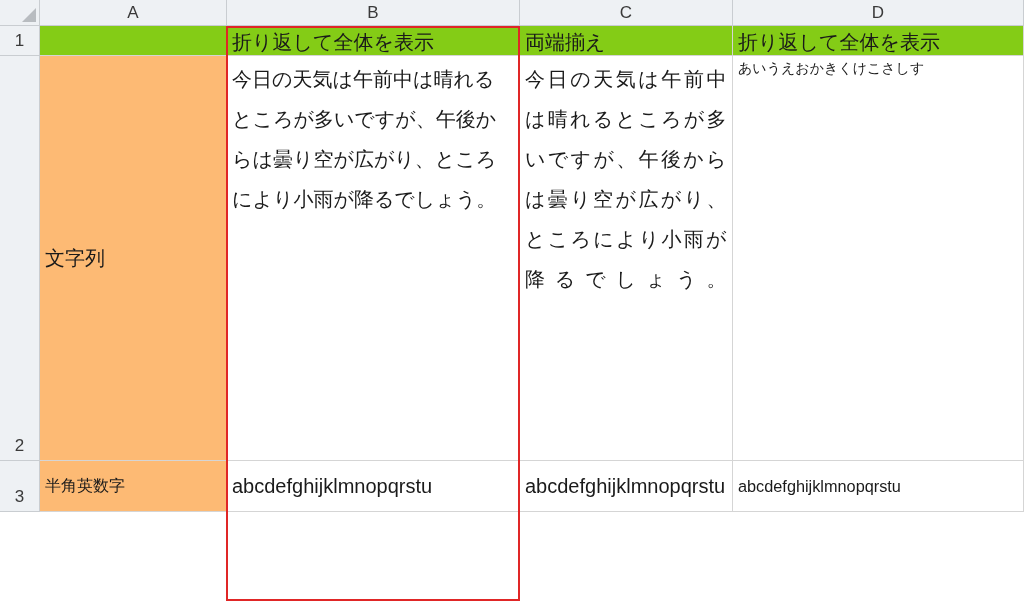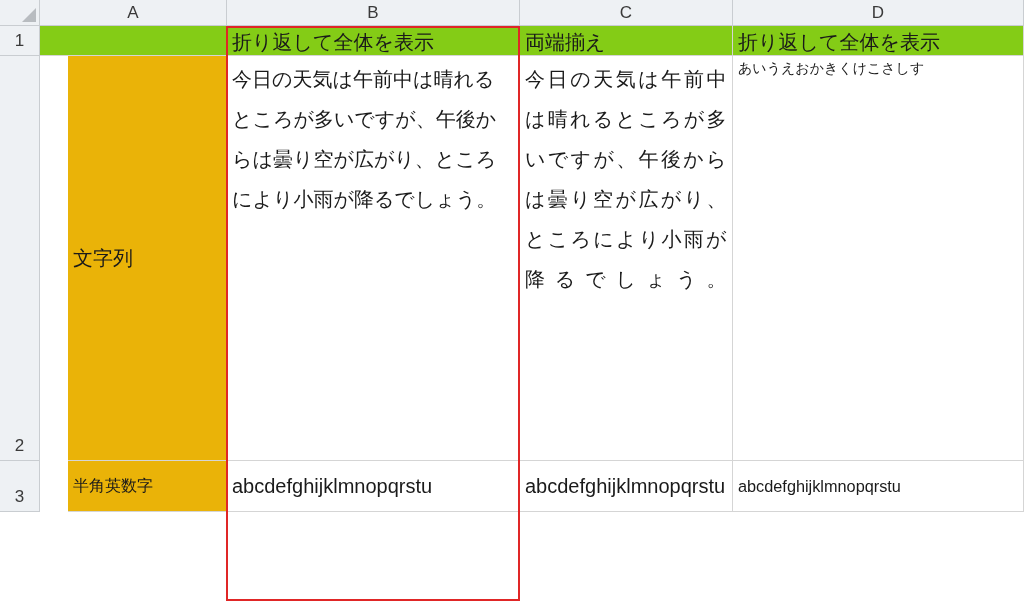--- a/index.html
+++ b/index.html
@@ -54,21 +54,21 @@
   }
   .corner::after {
     content: '';
     position: absolute;
     right: 3px; bottom: 3px;
     width: 0; height: 0;
     border-left: 14px solid transparent;
     border-bottom: 14px solid #b8bcc0;
   }
   .shade-peach { background: #84cc16; }
-  .shade-light { background: #eab308; margin-left: 28px; }
+  .shade-light { background: #fdba74; }
   .wrap-text  { white-space: normal; word-break: break-all; line-height: 2.0; font-size: 20px; }
   .justify    { text-align: justify; text-align-last: justify; white-space: normal; word-break: break-all; line-height: 2.0; font-size: 20px; letter-spacing: 0.5px; }
   .shrink     { font-size: 14px; white-space: nowrap; letter-spacing: 0; }
   .shrink2    { font-size: 16.3px; white-space: nowrap; letter-spacing: 0; }
   .vtop       { display: flex; align-items: flex-start; }
   .vcenter    { display: flex; align-items: center; }
   .row3h      { line-height: 2.2; font-size: 20px; }
   
   .redbox {
     position: absolute;

